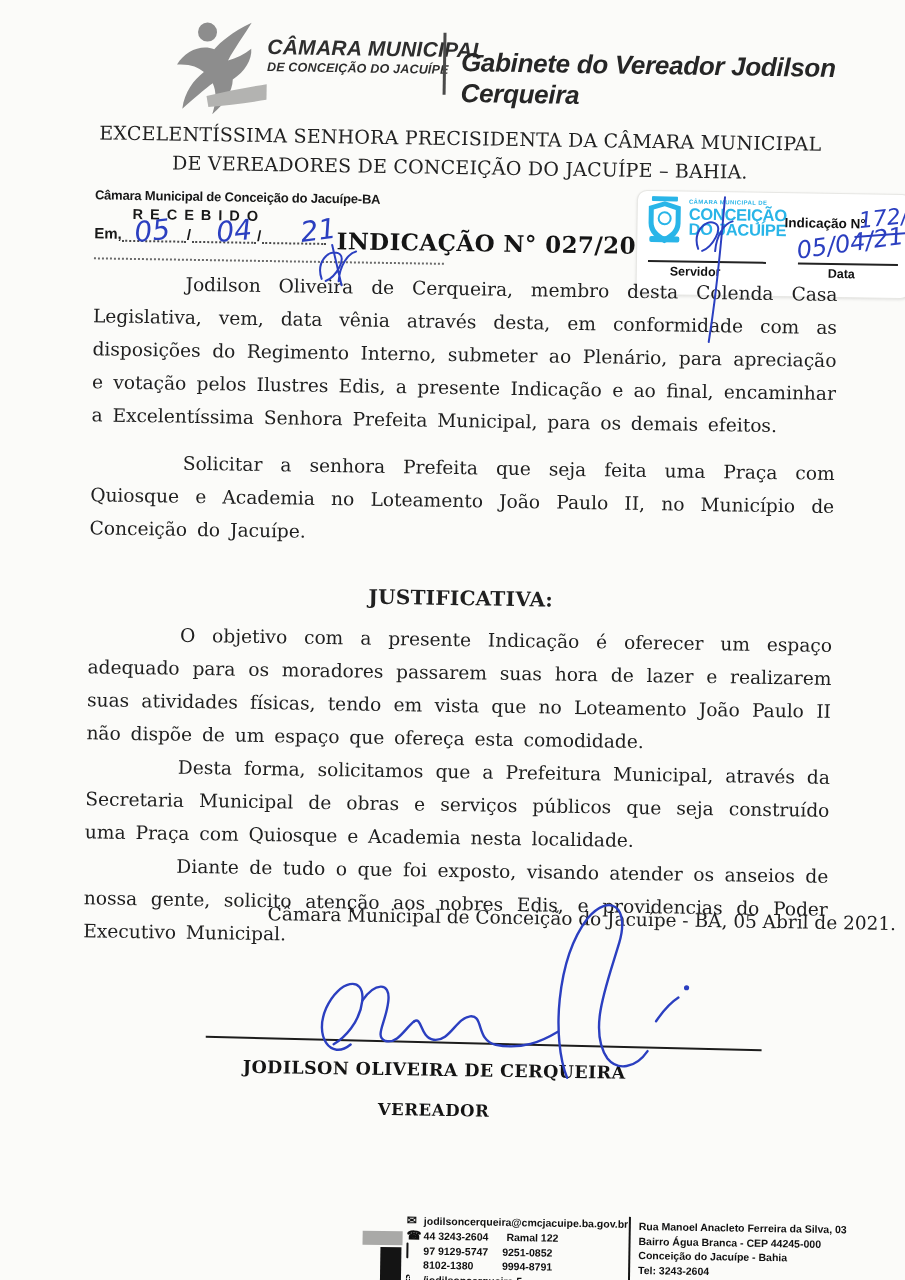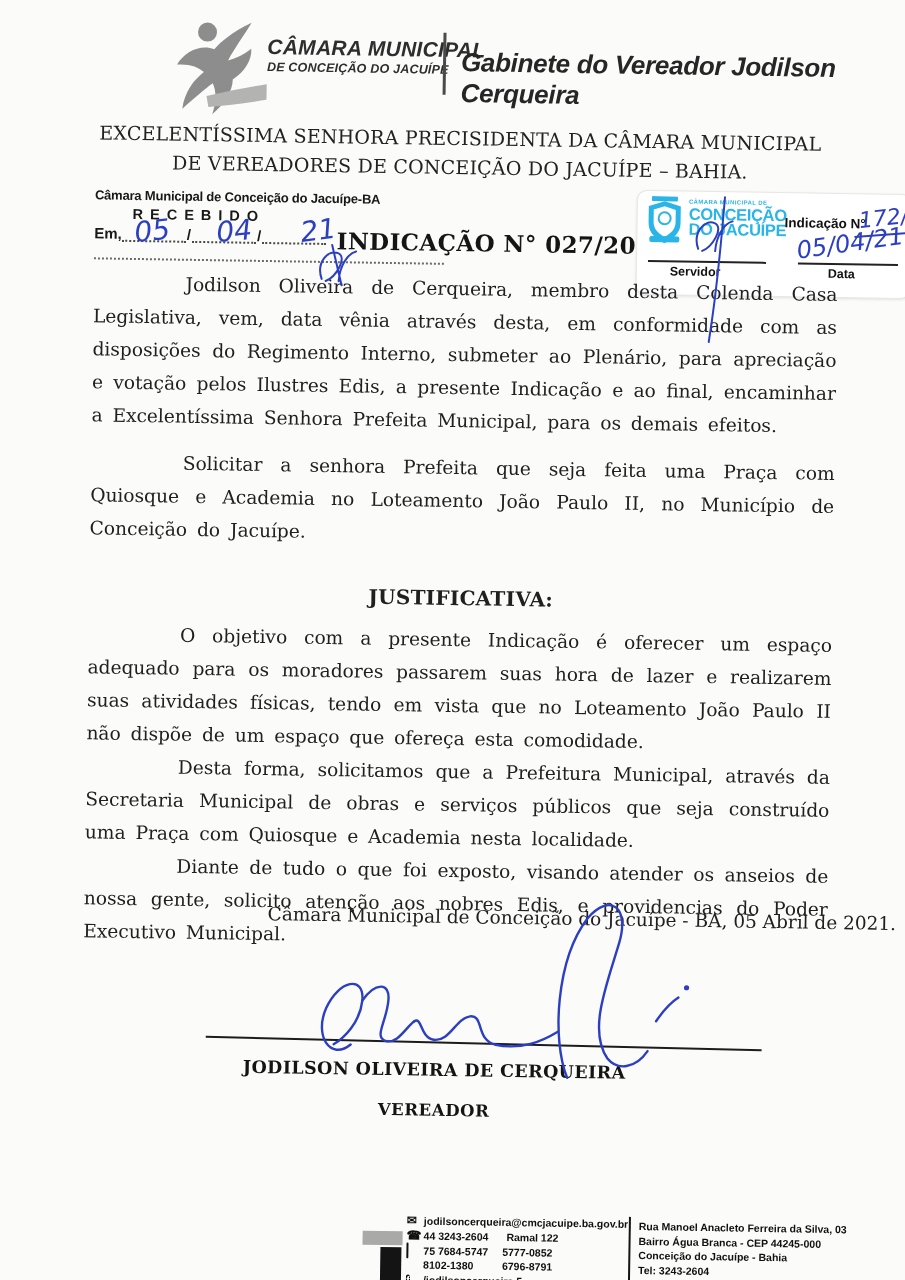--- a/index.html
+++ b/index.html
@@ -212,24 +212,24 @@
       </div>
       <div class="f-row">
         <span class="f-ic">☎</span>
         <span>44 3243-2604</span>
         <span class="ph-gap"></span>
         <span>Ramal 122</span>
       </div>
       <div class="f-row">
         <span class="f-ic"><span class="mobile-icon"></span></span>
         <span class="mob-grid">
-          <span>75 7684-5747</span>
-          <span>5777-0852</span>
+          <span>97 9129-5747</span>
+          <span>9251-0852</span>
           <span>8102-1380</span>
-          <span>6796-8791</span>
+          <span>9994-8791</span>
         </span>
       </div>
       <div class="f-row">
         <span class="f-ic"><span class="fb-icon">f</span></span>
         <span>/jodilsoncerqueira.5</span>
       </div>
     </div>
 
     <div class="f-div"></div>
 

